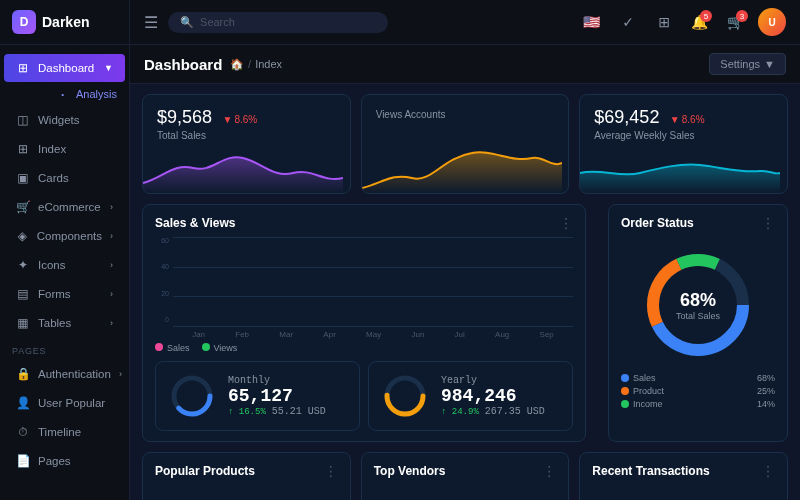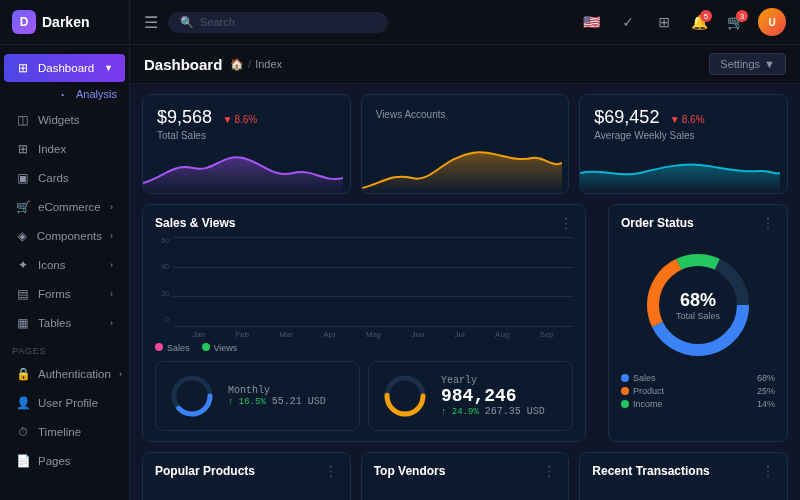--- a/index.html
+++ b/index.html
@@ -375,21 +375,21 @@
     </div>
 
     <div class="sidebar-section-label">PAGES</div>
     <div class="sidebar-item">
       <span class="item-icon">🔒</span>
       <span>Authentication</span>
       <span class="chevron">›</span>
     </div>
     <div class="sidebar-item">
       <span class="item-icon">👤</span>
-      <span>User Profile</span>
+      <span>User Popular</span>
     </div>
     <div class="sidebar-item">
       <span class="item-icon">⏱</span>
       <span>Timeline</span>
     </div>
     <div class="sidebar-item">
       <span class="item-icon">📄</span>
       <span>Pages</span>
 
     </div>
@@ -579,20 +579,21 @@
         <div class="stats-row">
           <div class="stat-block">
             <div class="donut-wrap">
               <svg viewBox="0 0 48 48">
                 <circle cx="24" cy="24" r="18" fill="none" stroke="#1a2f4a" stroke-width="5"></circle>
                 <circle cx="24" cy="24" r="18" fill="none" stroke="#3b82f6" stroke-width="5" stroke-dasharray="71 113" stroke-dashoffset="28" stroke-linecap="round"></circle>
               </svg>
             </div>
             <div class="stat-info">
               <div class="stat-period">Monthly</div>
+              <div class="stat-value">65,127</div>
               <div style="display:flex;gap:6px;align-items:center;">
                 <span class="stat-change up">↑ <span>16.5%</span></span>
                 <span class="stat-sub">55.21 USD</span>
               </div>
             </div>
           </div>
           <div class="stat-block">
             <div class="donut-wrap">
               <svg viewBox="0 0 48 48">
                 <circle cx="24" cy="24" r="18" fill="none" stroke="#1a2f4a" stroke-width="5"></circle>

